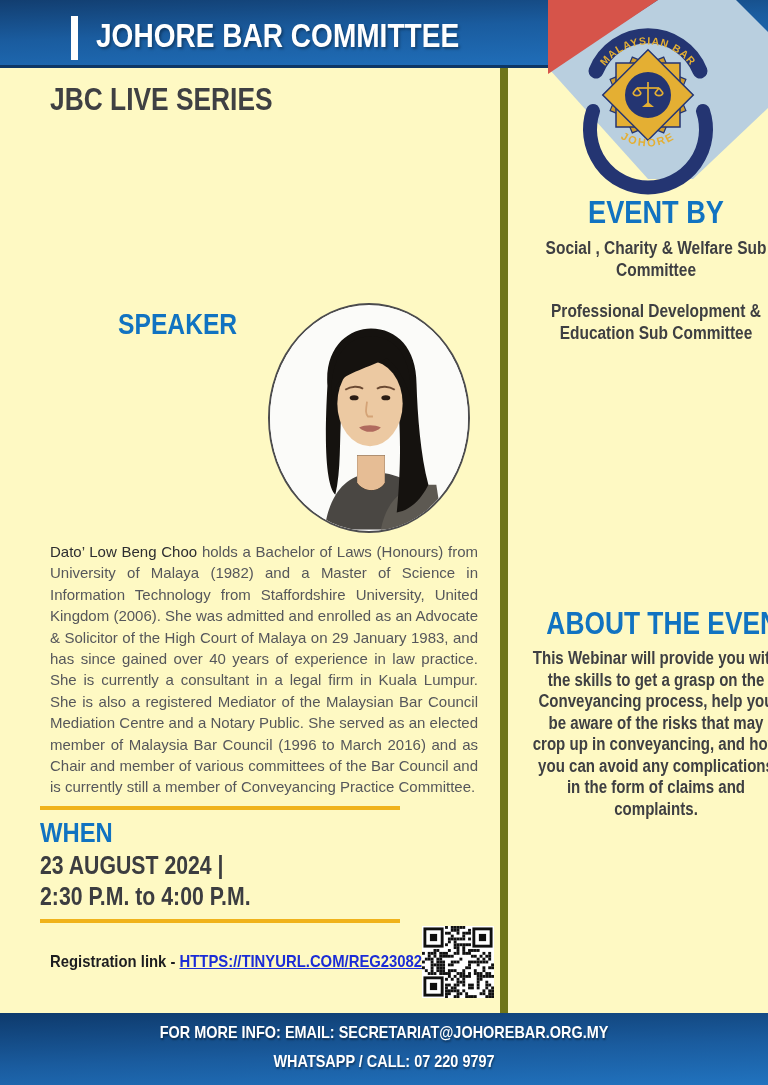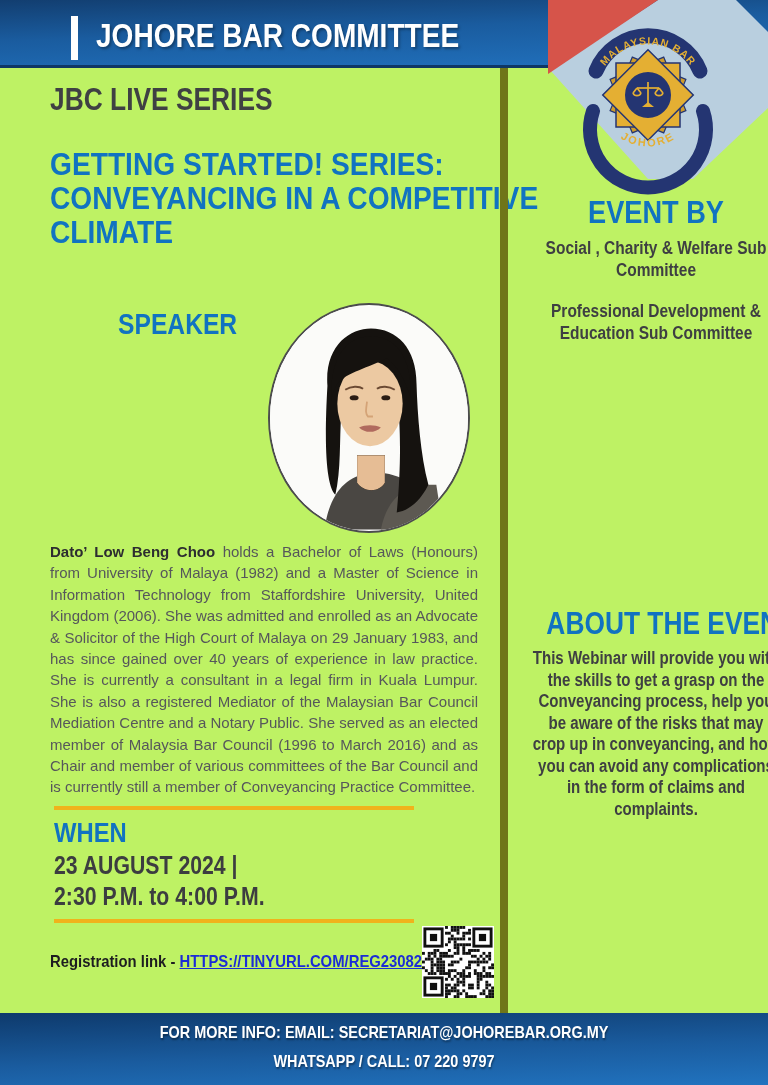--- a/index.html
+++ b/index.html
@@ -1,17 +1,17 @@
 <!DOCTYPE html>
 <html><head>
 <meta charset="utf-8">
 <style>
   html,body{margin:0;padding:0;background:#e8e8e8;}
   .poster{
-    position:relative;width:768px;height:1085px;background:#bef264;
+    position:relative;width:768px;height:1085px;background:#fef9c3;
     font-family:"Liberation Sans", sans-serif;overflow:hidden;margin:0 auto;
   }
   
   .topbar{
     position:absolute;left:0;top:0;width:768px;height:68px;
     background:linear-gradient(178deg,#123e70 0%,#1a5c9f 45%,#2171bd 100%);
     border-bottom:3px solid #0e3765;box-sizing:border-box;z-index:1;
   }
   .white-bar{position:absolute;left:71px;top:16px;width:7px;height:44px;background:#ffffff;}
   .org-title{
@@ -41,23 +41,23 @@
   .photo{
     position:absolute;left:268px;top:303px;width:202px;height:230px;
     border:2px solid #4c4c4e;border-radius:50%;overflow:hidden;background:#fdfdfd;
     box-sizing:border-box;
   }
   .photo svg{display:block;width:100%;height:100%;}
   .bio{
     position:absolute;left:50px;top:541px;width:428px;margin:0;
     font-size:15px;line-height:21.4px;text-align:justify;color:#56575b;
   }
-  .bio .bio-name{font-weight:bold;color:#2d2d30;}
-  
-  .when-block{position:absolute;left:54px;top:806px;width:360px;}
+  .bio .bio-name{font-weight:normal;color:#2d2d30;}
+  
+  .when-block{position:absolute;left:40px;top:806px;width:360px;}
   .yline{height:4px;background:#f0b31b;width:360px;}
   .when-heading{
     margin:7px 0 2px 0;color:#1173c1;font-size:28px;font-weight:bold;
     transform:scaleX(0.85);transform-origin:0 50%;white-space:nowrap;
   }
   .when-date,.when-time{
     margin:2px 0;color:#3c3d40;font-size:25px;font-weight:bold;line-height:29px;
     transform:scaleX(0.85);transform-origin:0 50%;white-space:nowrap;
   }
   .when-block .yline.bottom{margin-top:8px;}
@@ -155,25 +155,20 @@
         </text>
         <text font-size="11" font-weight="bold" fill="#e4af33" letter-spacing="2">
           <textPath href="#arcBottom" startOffset="50%" text-anchor="middle">JOHORE</textPath>
         </text>
       </g>
     </svg>
   </div>
 
   <h2 class="series-title">JBC LIVE SERIES</h2>
 
-  <div class="main-title">
-    <div>GETTING STARTED! SERIES:</div>
-    <div>CONVEYANCING IN A COMPETITIVE</div>
-    <div>CLIMATE</div>
-  </div>
 
   <h3 class="speaker-heading">SPEAKER</h3>
 
   <div class="photo">
     <svg viewBox="0 0 200 225">
       <rect width="200" height="225" fill="#fbfbf9"></rect>
 
       <path d="M 55 225 C 60 190 75 172 100 168 C 135 165 160 185 168 225 Z" fill="#4a4743"></path>
       <path d="M 112 225 C 118 195 135 178 168 180 L 175 225 Z" fill="#5d5952"></path>
 

